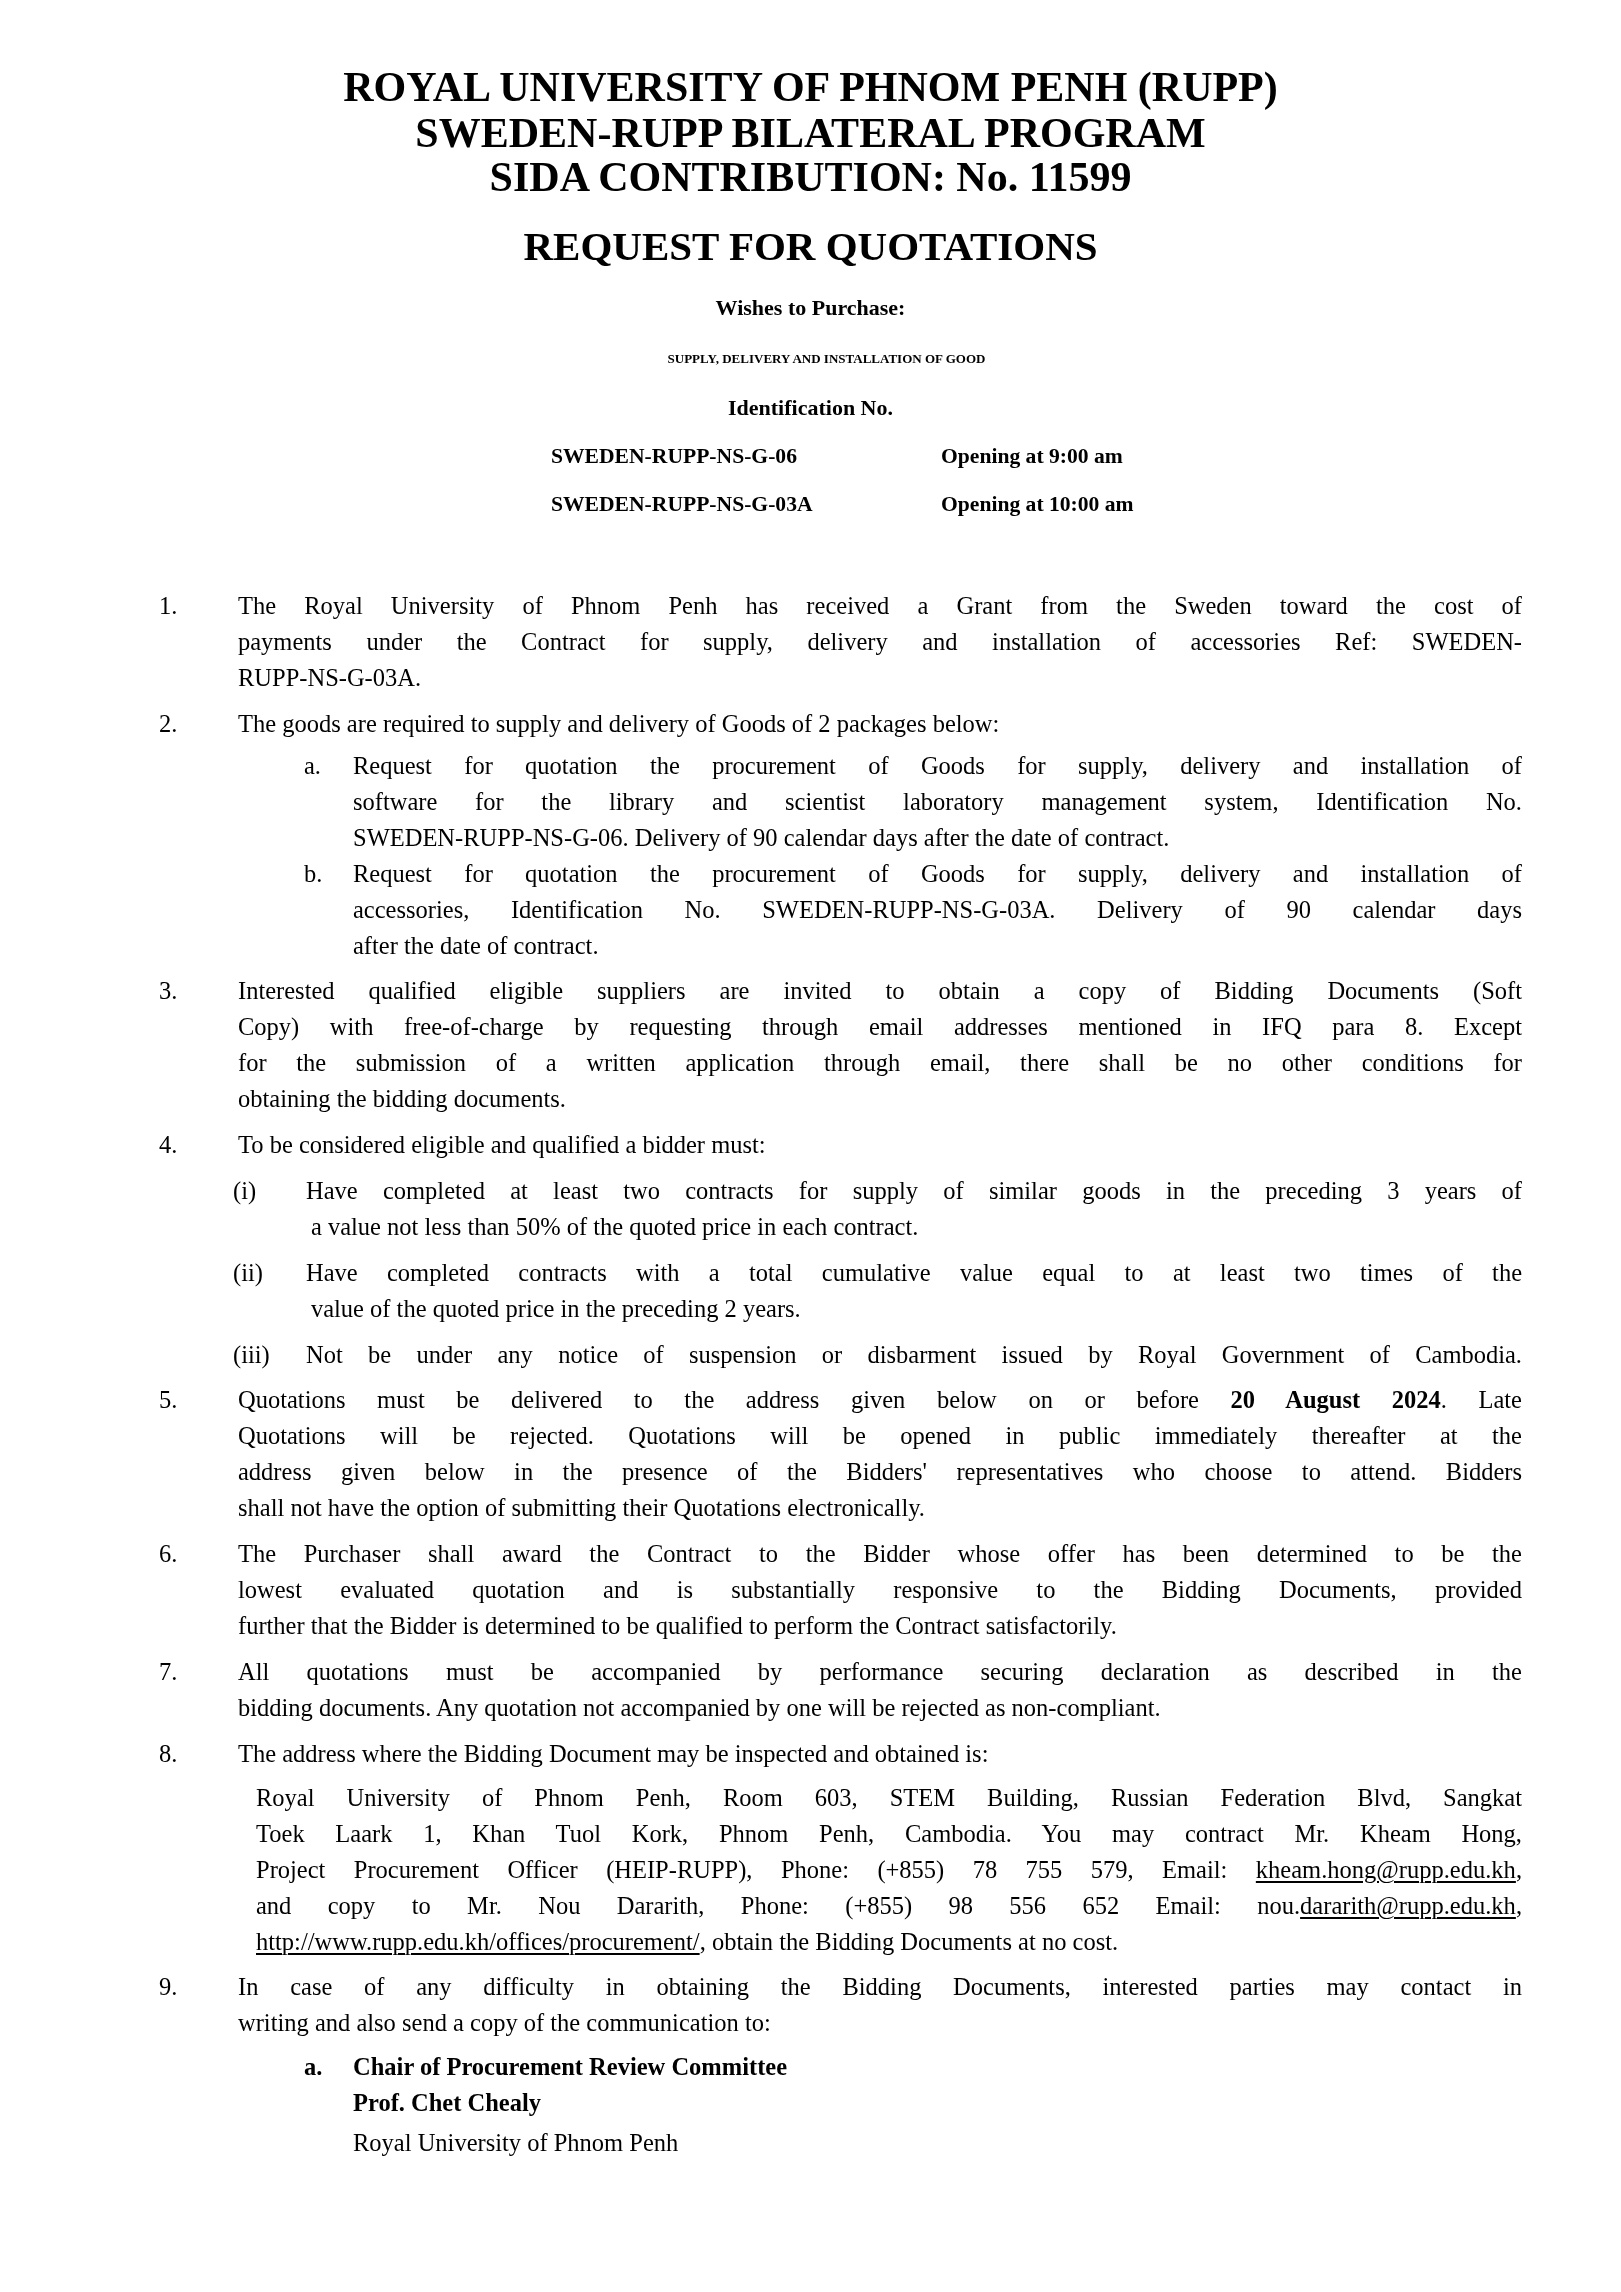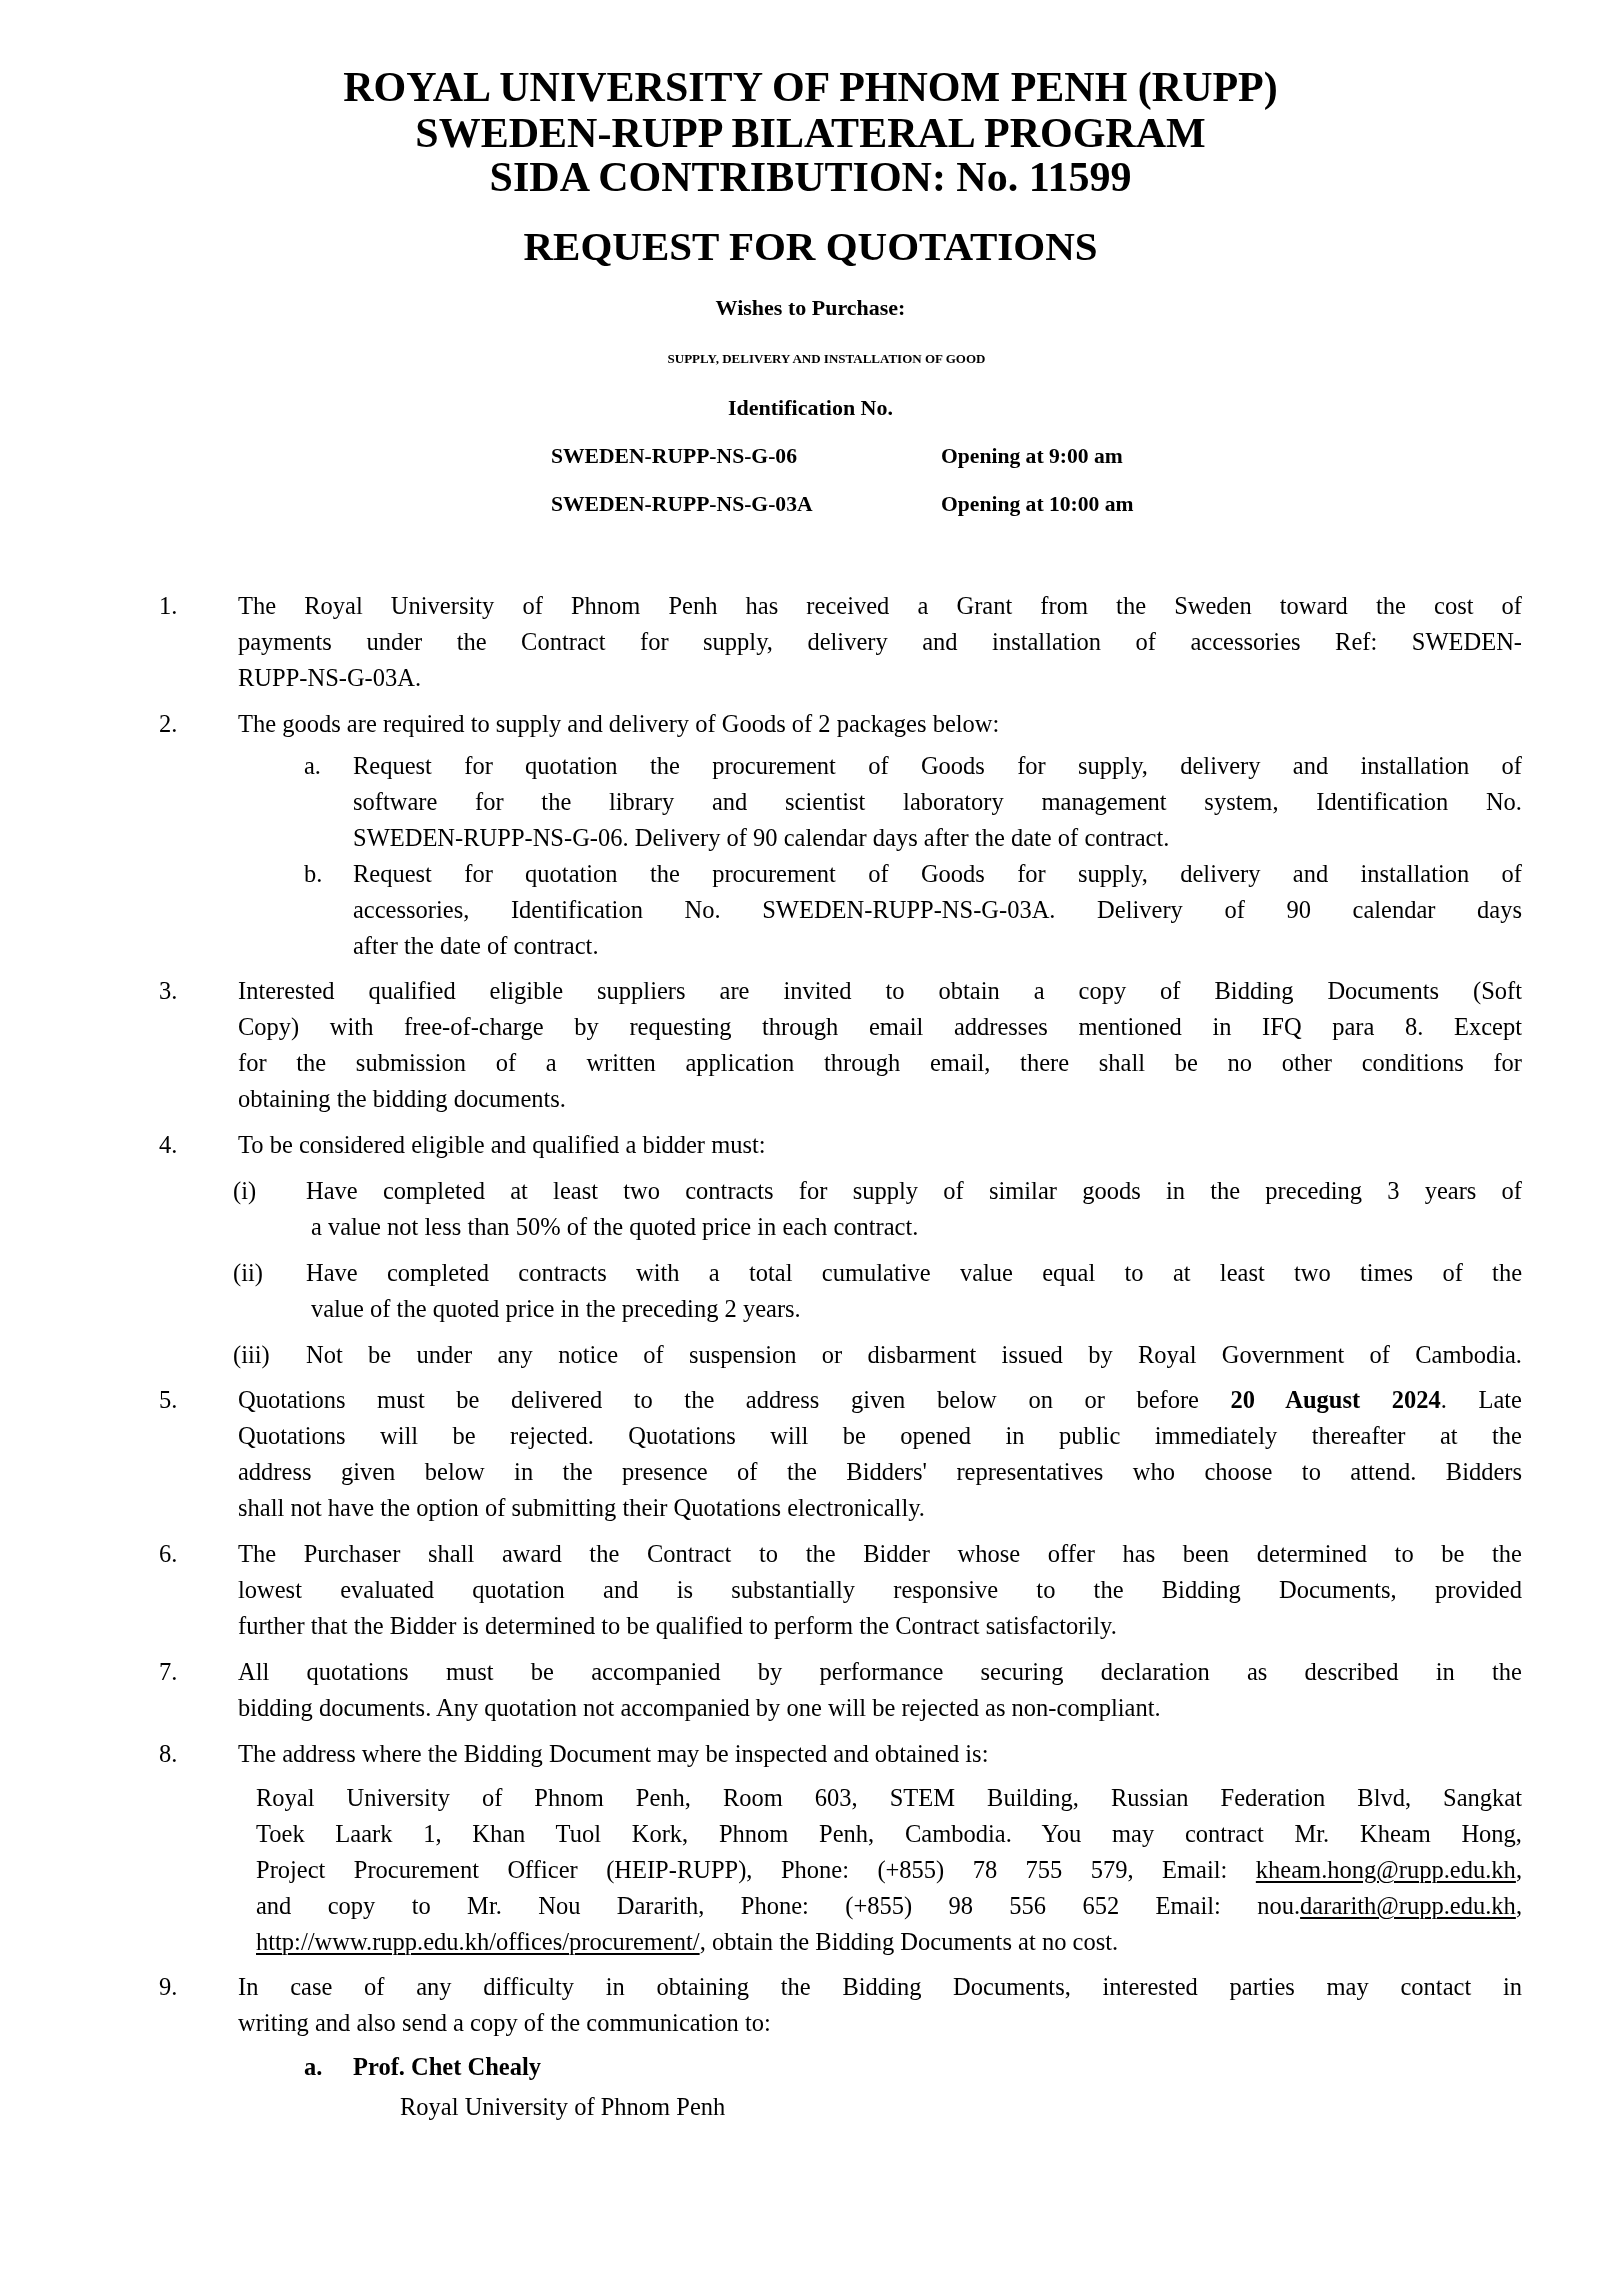--- a/index.html
+++ b/index.html
@@ -187,20 +187,21 @@
     <div class="para" style="margin-bottom:7.8px">
       <span class="num">9.</span>
       <div class="lines">
         <span class="ln" style="white-space: normal; overflow: hidden;">In case of any difficulty in obtaining the Bidding Documents, interested parties may contact in</span>
         <span class="ln last" style="white-space: normal; overflow: hidden;">writing and also send a copy of the communication to:</span>
       </div>
     </div>
     <div class="contact">
       <span class="lbl">a.</span>
       <div class="lines">
+        <span class="ln b" style="white-space: normal; overflow: hidden;">Chair of Procurement Review Committee</span>
         <span class="ln b" style="white-space: normal; overflow: hidden;">Prof. Chet Chealy</span>
-        <span class="ln" style="margin-top: 3.9px; white-space: normal; overflow: hidden; margin-left: 47px;">Royal University of Phnom Penh</span>
+        <span class="ln" style="margin-top: 3.9px; white-space: normal; overflow: hidden;">Royal University of Phnom Penh</span>
       </div>
     </div>
 
   </div>
 </div>
 
 
 </body></html>

